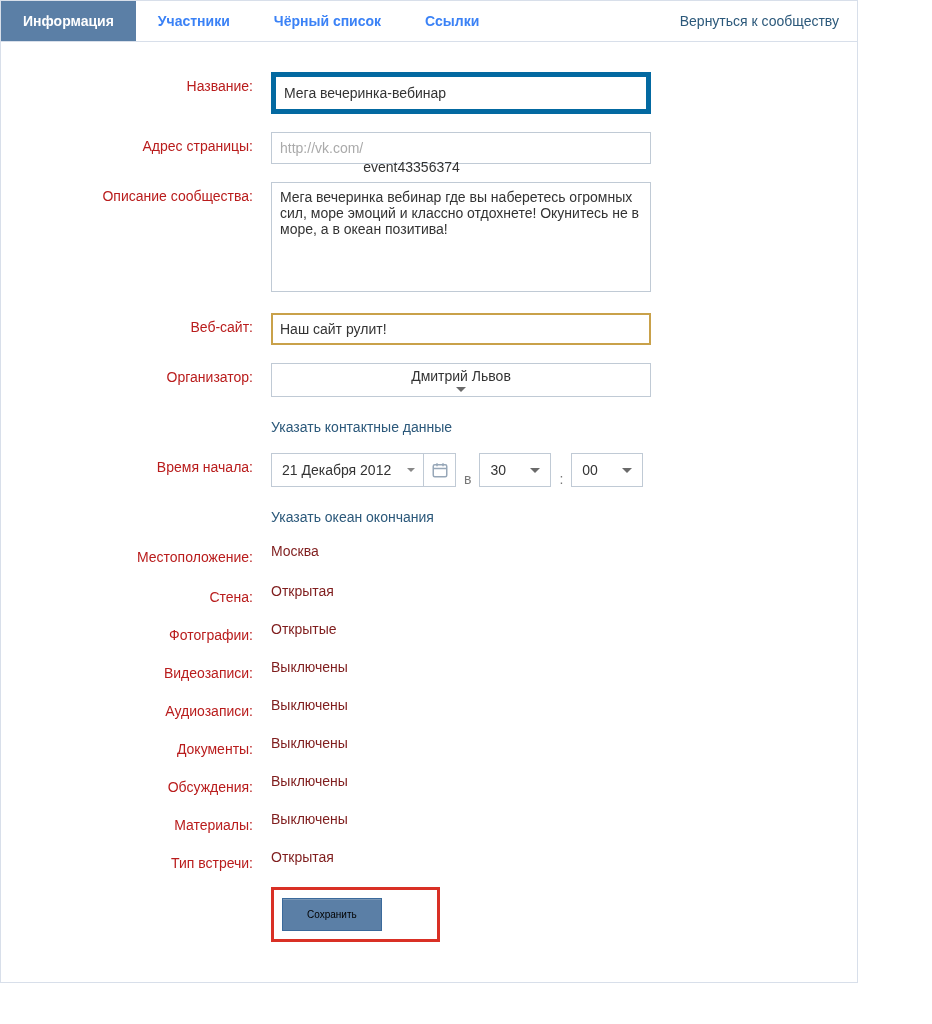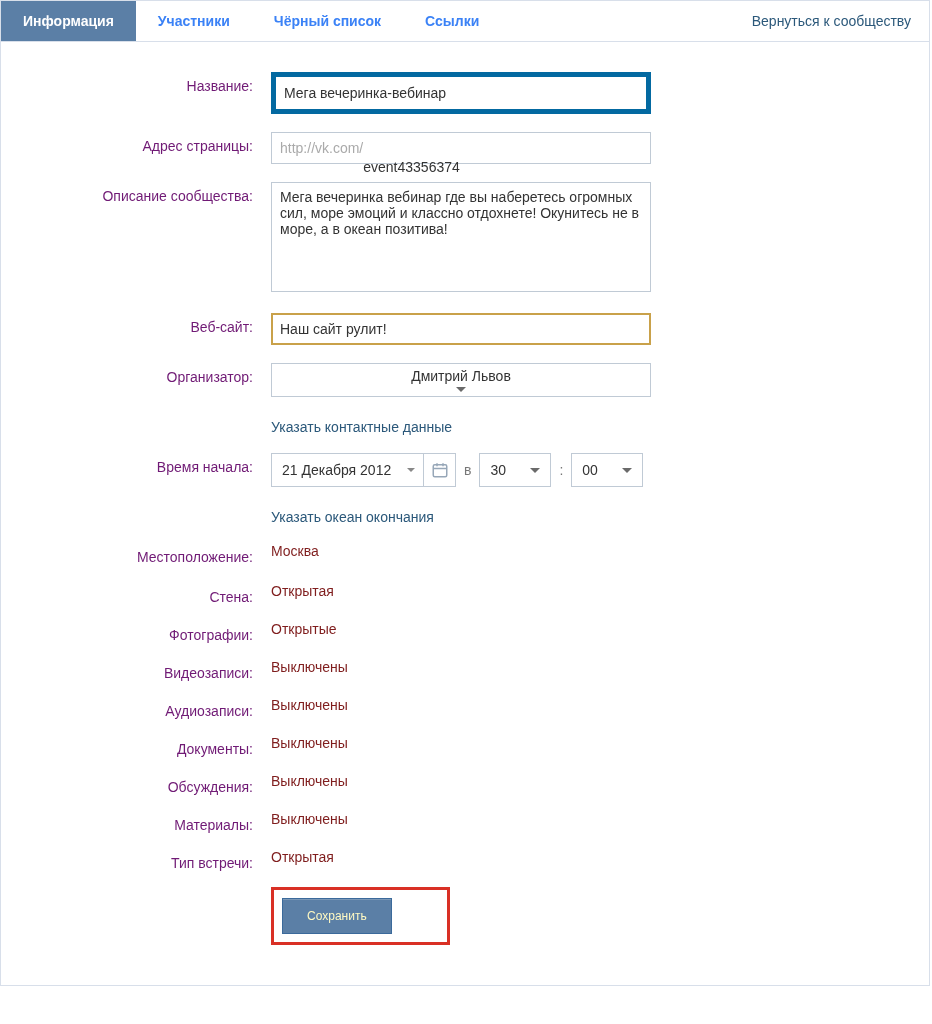--- a/index.html
+++ b/index.html
@@ -3,21 +3,21 @@
   <meta charset="utf-8">
   <style>
     * { box-sizing: border-box; margin: 0; padding: 0; }
     body {
       font-family: Tahoma, Arial, sans-serif;
       font-size: 13px;
       color: #333;
       background: #fff;
     }
     .container {
-      width: 930px;
+      width: 858px;
       border: 1px solid #d8dfea;
       background: #fff;
     }
     .tabs-row {
       display: flex;
       align-items: center;
       border-bottom: 1px solid #d8dfea;
       background: #fff;
       padding-right: 18px;
     }
@@ -46,21 +46,21 @@
       align-items: flex-start;
       margin-bottom: 18px;
     }
     .row.actions {
       margin-top: 8px;
       margin-bottom: 0;
     }
     .label {
       width: 230px;
       text-align: right;
-      color: #701a75;
+      color: #b91c1c;
       padding-right: 18px;
       padding-top: 6px;
       font-size: 14px;
     }
     .control {
       flex: 0 0 auto;
     }
     .textinput {
       width: 380px;
       height: 32px;
@@ -120,21 +120,21 @@
     }
     .link-action {
       color: #2b587a;
       cursor: pointer;
       font-size: 14px;
       padding-top: 4px;
       display: inline-block;
     }
     .date-wrap {
       display: flex;
-      align-items: center;
+      align-items: flex-end;
       gap: 8px;
     }
     .dateinput {
       width: 185px;
       height: 34px;
       border: 1px solid #c0cad5;
       display: flex;
       align-items: center;
       background: #fff;
     }
@@ -172,24 +172,24 @@
       background: #fff;
     }
     .value-text {
       color: #7f1d1d;
       font-size: 14px;
       padding-top: 6px;
     }
     .row.compact { margin-bottom: 16px; }
     .save-btn {
       background: #5b7fa6;
-      color: #fef9c3;
+      color: #000000;
       border: 1px solid #3b6a9b;
       padding: 10px 24px;
-      font-size: 12px;
+      font-size: 10px;
       cursor: pointer;
       font-family: inherit;
       box-shadow: inset 0 1px 0 rgba(255,255,255,0.2);
     }
     .save-highlight {
       border: 3px solid #d93025;
       padding: 8px 55px 8px 8px;
       display: inline-block;
     }
   </style>

